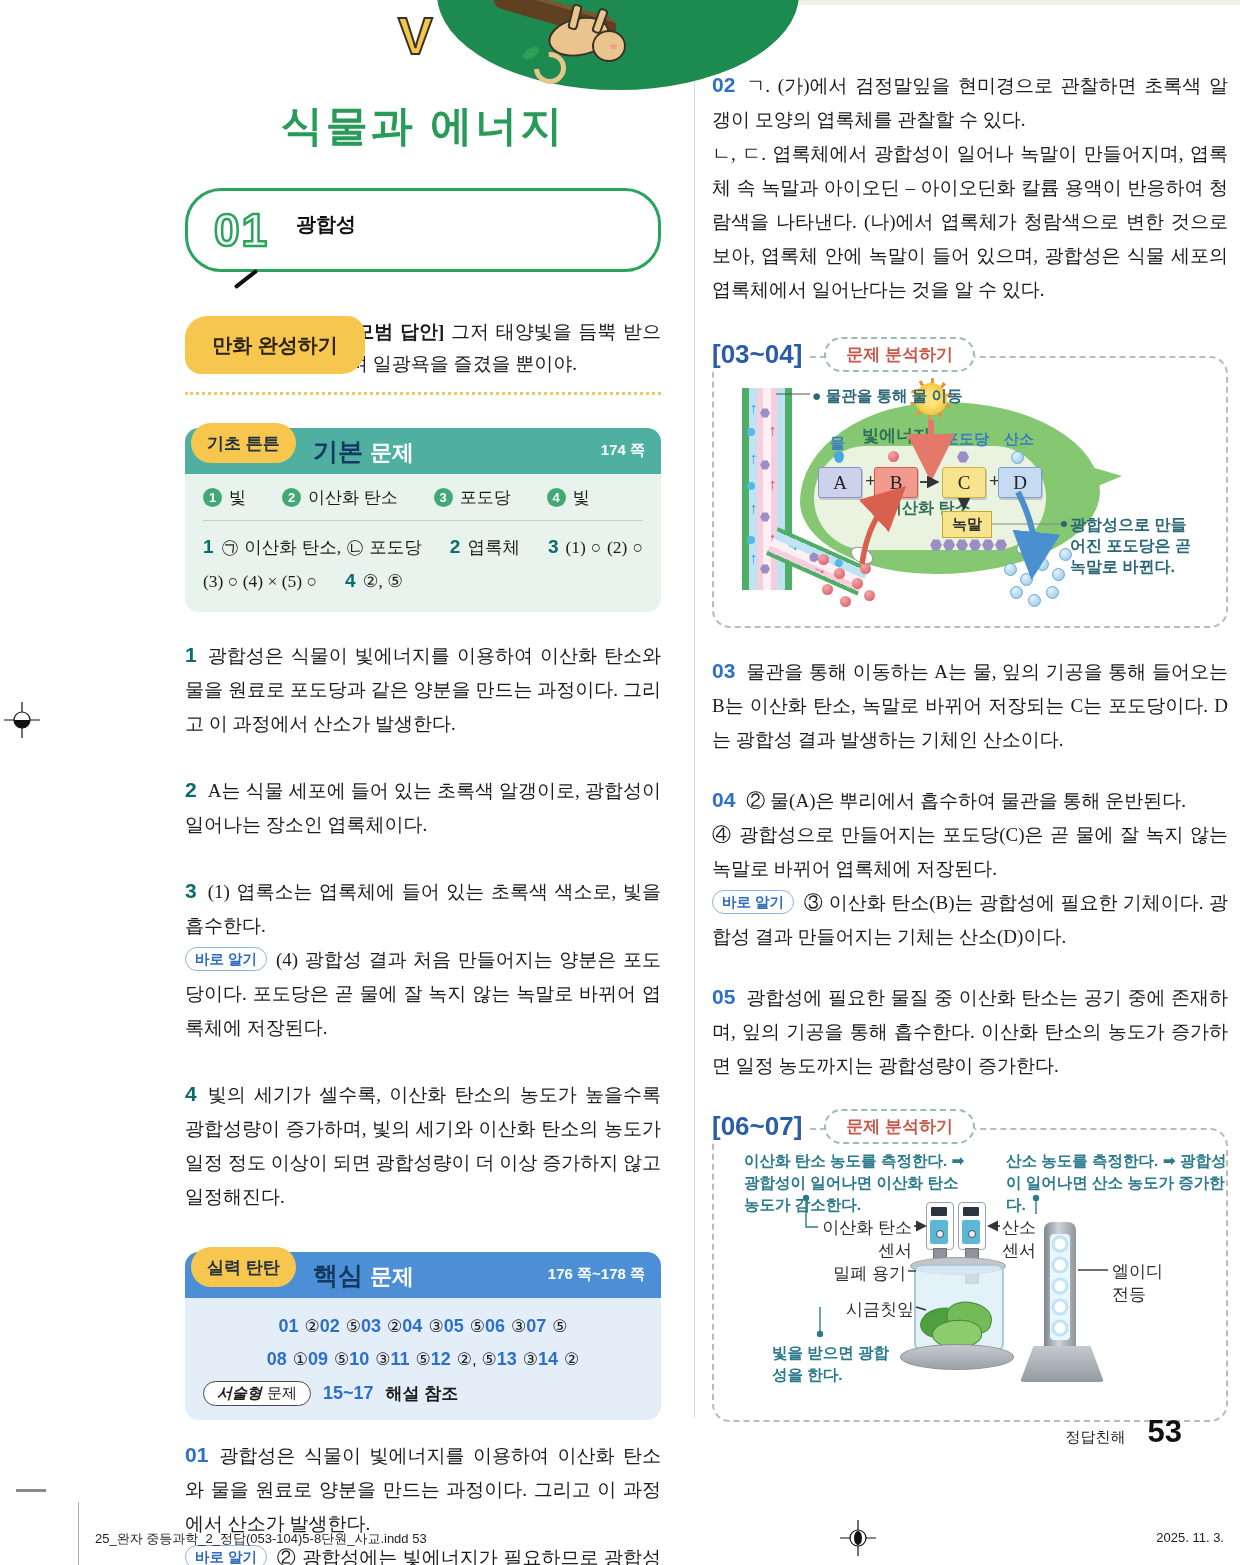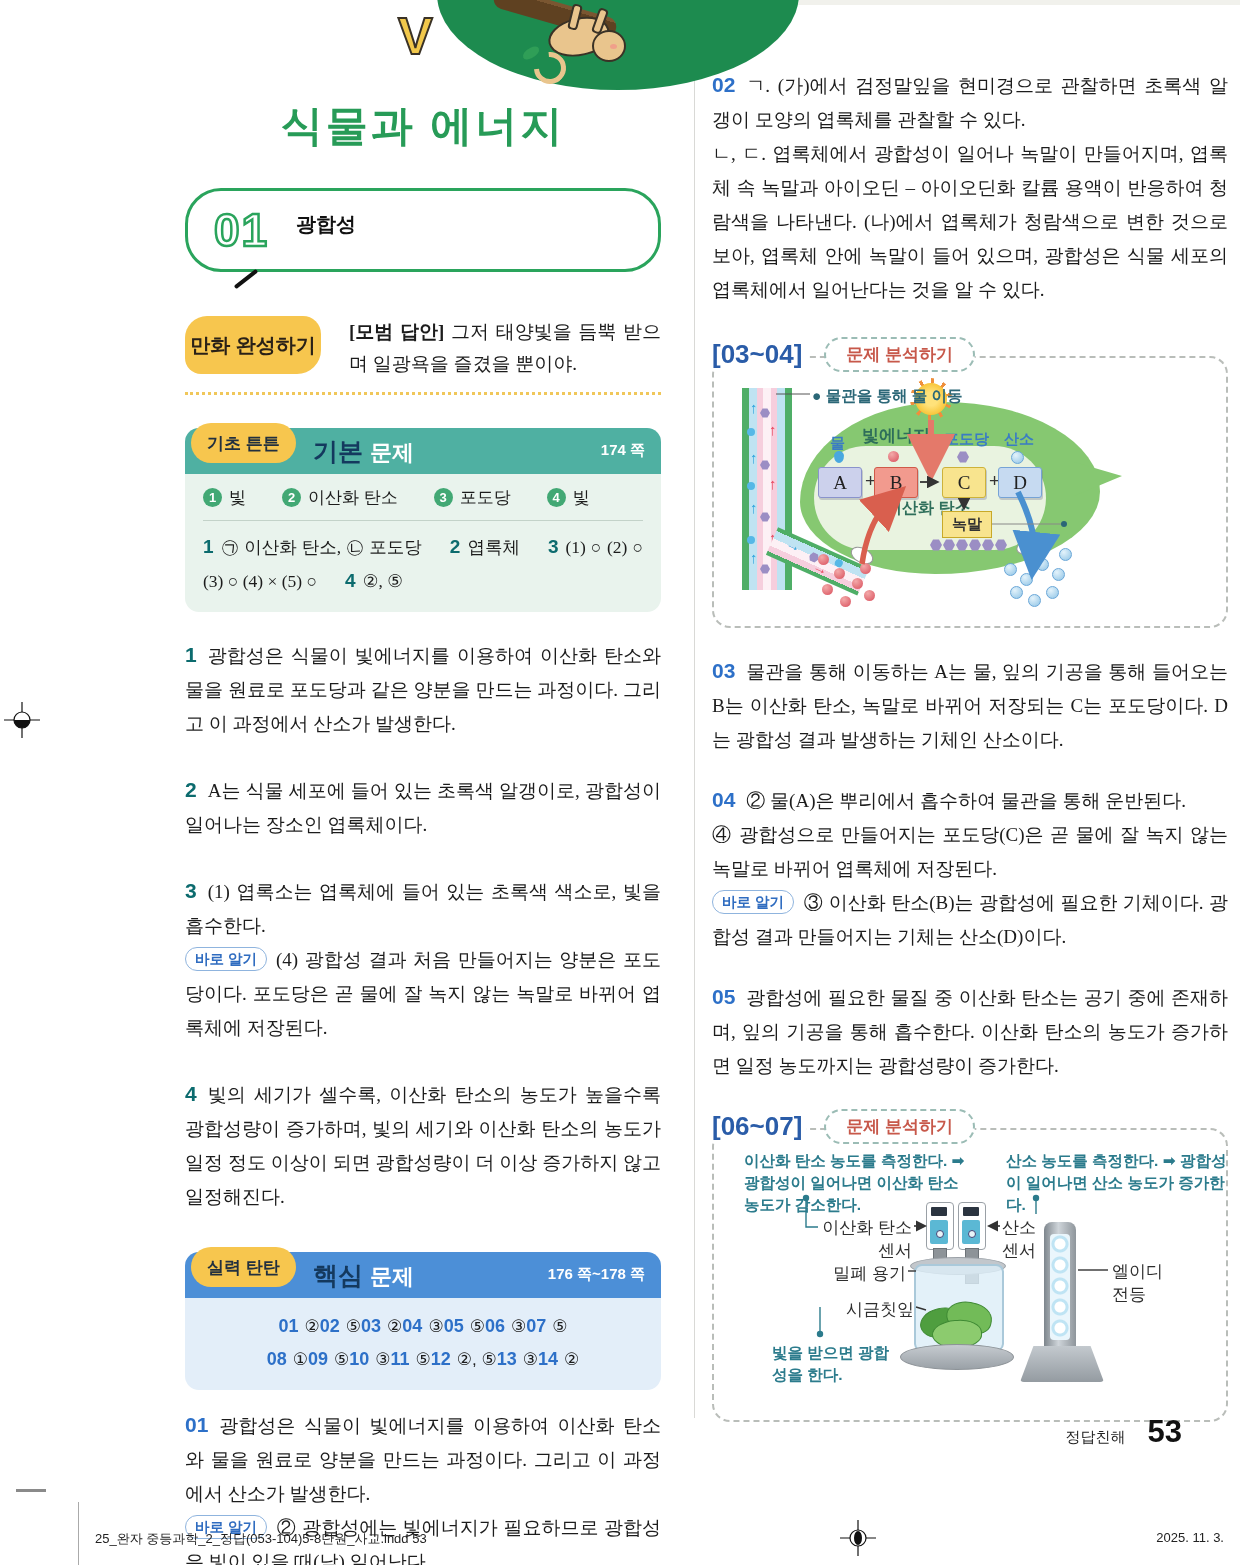--- a/index.html
+++ b/index.html
@@ -33,21 +33,21 @@
   .section-no{position:absolute;left:26px;top:12px;font-size:46px;font-weight:800;color:#2aa45c;letter-spacing:2px;}
   @supports (-webkit-text-stroke:1px black){
     .section-no{color:#fff;-webkit-text-stroke:2.5px #2aa45c;}
   }
   .section-title{position:absolute;left:108px;top:20px;font-size:20px;font-weight:800;color:#111;}
   .section-slash{position:absolute;left:44px;bottom:-12px;width:28px;height:4px;background:#111;transform:rotate(-38deg);border-radius:2px;}
 
   
   .manhwa{margin-top:44px;position:relative;min-height:64px;padding-left:164px;
           border-bottom:3px dotted #f0c75a;padding-bottom:12px;}
-  .manhwa-badge{position:absolute;left:0;top:0;width:136px;height:58px;background:#f7c64e;
+  .manhwa-badge{position:absolute;left:0;top:0;width:180px;height:58px;background:#f7c64e;
           border-radius:22px 18px 24px 16px;display:flex;align-items:center;justify-content:center;
           font-size:20px;font-weight:800;color:#2a2117;}
   .manhwa-text{font-size:19px;line-height:32px;text-align:justify;}
   .manhwa-text b{font-weight:700;}
 
   
   .panel{margin-top:14px;position:relative;}
   .panel-head{position:relative;height:46px;border-radius:14px 14px 0 0;display:flex;align-items:center;margin-top:33px;}
   .panel-head.teal{background:#4fb0a2;}
   .panel-head.blue{background:#4c8fd7;}
@@ -273,20 +273,27 @@
           <div class="krow">
             <span><b>08</b><span>①</span></span>
             <span><b>09</b><span>⑤</span></span>
             <span><b>10</b><span>③</span></span>
             <span><b>11</b><span>⑤</span></span>
             <span><b>12</b><span>②, ⑤</span></span>
             <span><b>13</b><span>③</span></span>
             <span><b>14</b><span>②</span></span>
           </div>
         </div>
+      <div class="essay-row">
+        <span class="essay-pill">
+          <b>서술형</b><span>문제</span>
+        </span>
+        <span class="essay-range">15~17</span>
+        <span class="essay-text">해설 참조</span>
+      </div>
     </div>
   </div>
 
   <div class="exp blue serif" style="margin-top:18px;">
       <p class="seg"><b class="eno">01</b>광합성은 식물이 빛에너지를 이용하여 이산화 탄소와 물을 원료로 양분을 만드는 과정이다. 그리고 이 과정에서 산소가 발생한다.</p>
       <p class="seg"><span class="pill">바로 알기</span>② 광합성에는 빛에너지가 필요하므로 광합성은 빛이 있을 때(낮) 일어난다.</p>
     </div>
 </div>
 
 <div class="col-right">
@@ -379,20 +386,21 @@
 
     <span class="mol blue" style="left:290px;top:205px;"></span>
       <span class="mol blue" style="left:306px;top:215px;"></span>
     <span class="mol blue" style="left:322px;top:200px;"></span>
       <span class="mol blue" style="left:338px;top:210px;"></span>
     <span class="mol blue" style="left:296px;top:228px;"></span>
       <span class="mol blue" style="left:314px;top:236px;"></span>
     <span class="mol blue" style="left:332px;top:228px;"></span>
       <span class="mol blue" style="left:345px;top:190px;"></span>
 
+    <div class="dlab note" style="left:356px;top:156px;width:128px;">광합성으로 만들어진 포도당은 곧 녹말로 바뀐다.</div>
 
     <svg class="svg-ov" width="512" height="264" viewBox="0 0 512 264">
       <defs>
         <marker id="mR" markerWidth="8" markerHeight="8" refX="4" refY="4" orient="auto">
             <path d="M0 0 L8 4 L0 8 z" fill="#e4796a"></path>
           </marker>
         <marker id="mR2" markerWidth="8" markerHeight="8" refX="4" refY="4" orient="auto">
             <path d="M0 0 L8 4 L0 8 z" fill="#d95f4e"></path>
           </marker>
         <marker id="mB" markerWidth="8" markerHeight="8" refX="4" refY="4" orient="auto">

